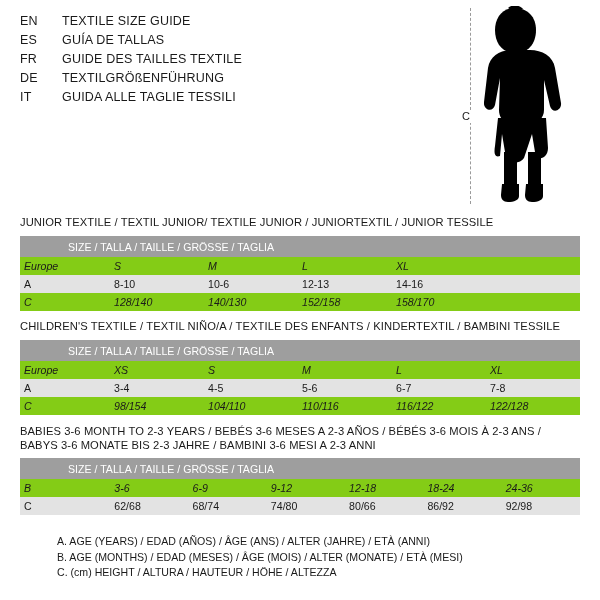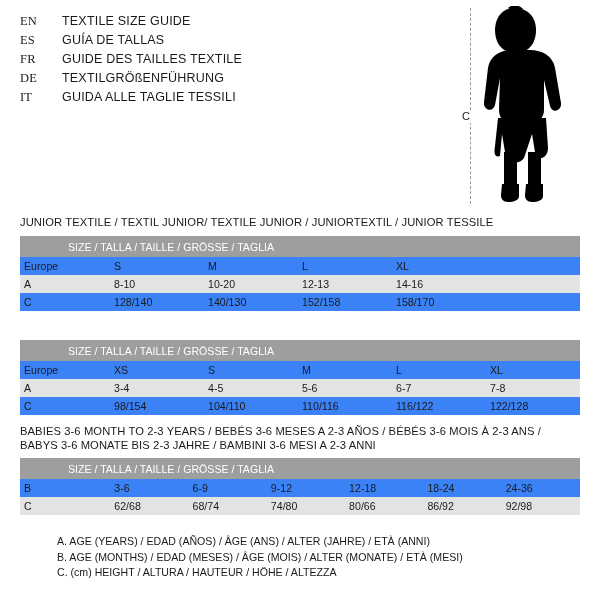--- a/index.html
+++ b/index.html
@@ -33,21 +33,20 @@
     display: flex;
     align-items: baseline;
     height: 19px;
     font-size: 12.5px;
     letter-spacing: 0.2px;
   }
   .lang-code {
     width: 42px;
     flex: 0 0 42px;
     font-weight: 400;
-    font-family: Liberation Serif, serif;
   }
   .lang-title {
     font-weight: 400;
     white-space: nowrap;
   }
 
   
   .figure-area {
     position: absolute;
     left: 448px;
@@ -109,21 +108,22 @@
     background: #9e9e9e;
     color: #ffffff;
     font-weight: normal;
     height: 15px;
     padding-left: 48px;
   }
   tr.shade td {
     background: #e3e3e3;
   }
   tr.plain td {
-    background: #3b82f6;
+    background: #84cc16;
+    font-style: italic;
   }
 
   
   .legend {
     position: absolute;
     left: 20px;
     width: 560px;
     font-size: 10.6px;
     line-height: 15.5px;
     margin-left: 37px;
@@ -212,36 +212,37 @@
         <td>Europe</td>
         <td>S</td>
         <td>M</td>
         <td>L</td>
         <td>XL</td>
         <td></td>
       </tr>
       <tr class="shade">
         <td>A</td>
         <td>8-10</td>
-        <td>10-20</td>
+        <td>10-6</td>
         <td>12-13</td>
         <td>14-16</td>
         <td></td>
       </tr>
       <tr class="plain">
         <td>C</td>
         <td>128/140</td>
         <td>140/130</td>
         <td>152/158</td>
         <td>158/170</td>
         <td></td>
       </tr>
     </tbody>
   </table>
 
+  <div class="section-title" style="top:320px;">CHILDREN'S TEXTILE / TEXTIL NIÑO/A / TEXTILE DES ENFANTS / KINDERTEXTIL / BAMBINI TESSILE</div>
 
   <table class="sz" style="top:340px;">
     <colgroup>
       <col style="width:90px">
       <col style="width:94px">
       <col style="width:94px">
       <col style="width:94px">
       <col style="width:94px">
       <col style="width:94px">
     </colgroup>

